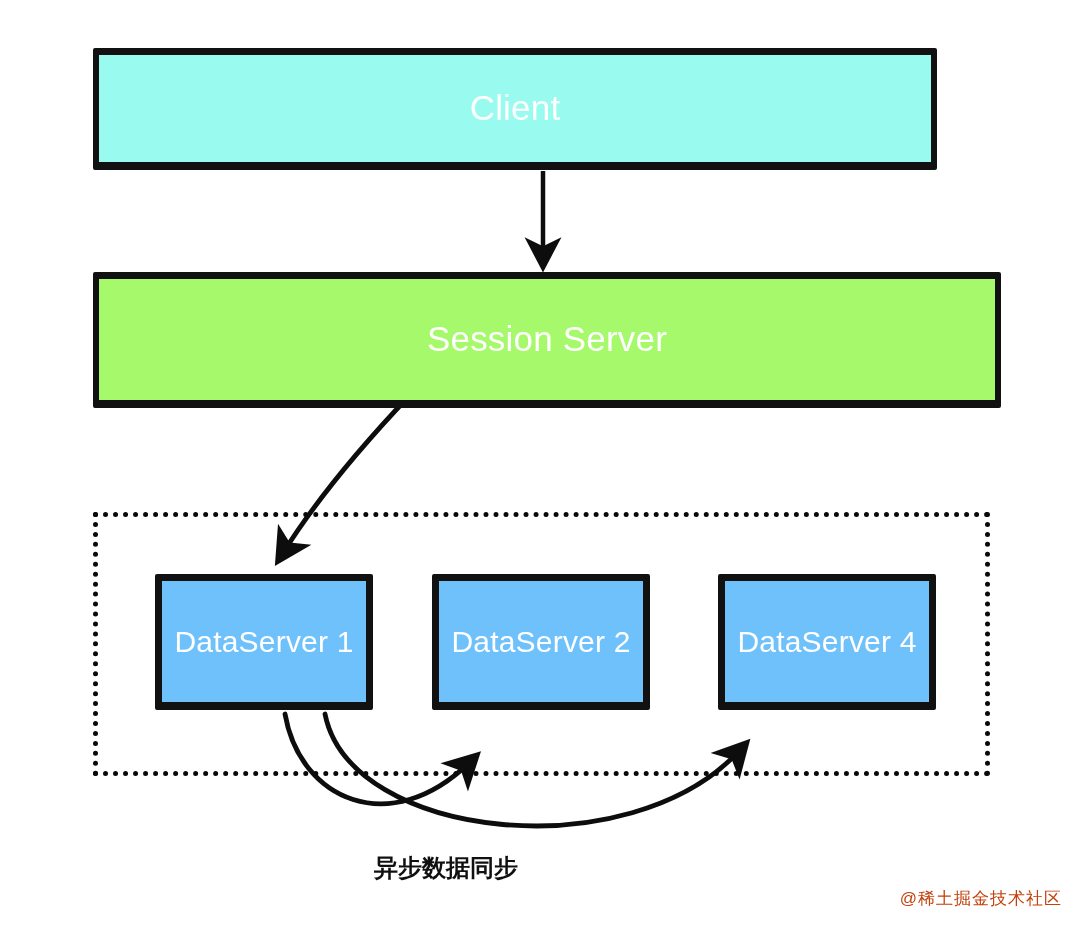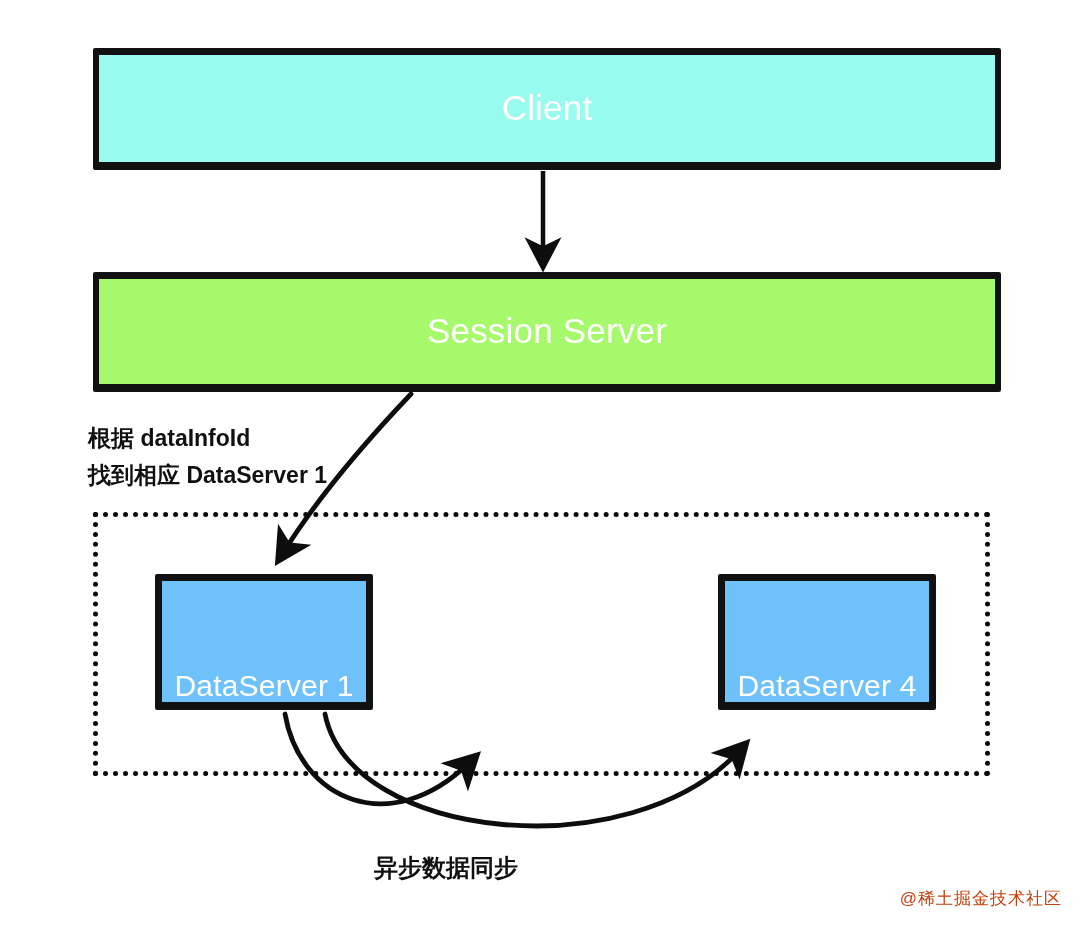--- a/index.html
+++ b/index.html
@@ -43,46 +43,45 @@
     font-weight: 400;
     letter-spacing: 0.2px;
     text-align: center;
     line-height: 1.1;
     user-select: none;
   }
 
   .node-client {
     left: 93px;
     top: 48px;
-    width: 908px;
+    width: 844px;
     height: 122px;
     background: #99fbef;
     border-width: 7px 6px 8px 6px;
     border-radius: 2px;
   }
   .node-client .node-label { font-size: 35px; }
 
   .node-session {
     left: 93px;
     top: 272px;
     width: 908px;
-    height: 120px;
+    height: 136px;
     background: #a6f96b;
     border-width: 7px 6px 8px 6px;
     border-radius: 2px;
   }
   .node-session .node-label { font-size: 35px; }
 
   .node-ds {
     width: 218px;
     height: 136px;
     background: #6fc1fb;
     border-width: 7px 7px 8px 7px;
     border-radius: 2px;
-    align-items: flex-end;
   }
   .node-ds .node-label { font-size: 30px; }
 
   .node-ds1 { left: 155px; top: 574px; }
   .node-ds2 { left: 432px; top: 574px; }
   .node-ds3 { left: 718px; top: 574px; }
 
   
   .group-box {
     position: absolute;
@@ -166,27 +165,26 @@
   </div>
 
   <div class="node node-session">
     <span class="node-label">Session Server</span>
   </div>
 
   <div class="node node-ds node-ds1">
     <span class="node-label">DataServer 1</span>
   </div>
 
+  <div class="node node-ds node-ds2">
+    <span class="node-label">DataServer 2</span>
+  </div>
 
   <div class="node node-ds node-ds3">
     <span class="node-label">DataServer 4</span>
   </div>
 
-  <div class="annotation anno-route">
-    <div>根据 dataInfoId</div>
-    <div>找到相应 DataServer 1</div>
-  </div>
 
   <div class="annotation anno-sync">异步数据同步</div>
 
   <div class="watermark">@稀土掘金技术社区</div>
 
 </div>
 
 </body></html>

